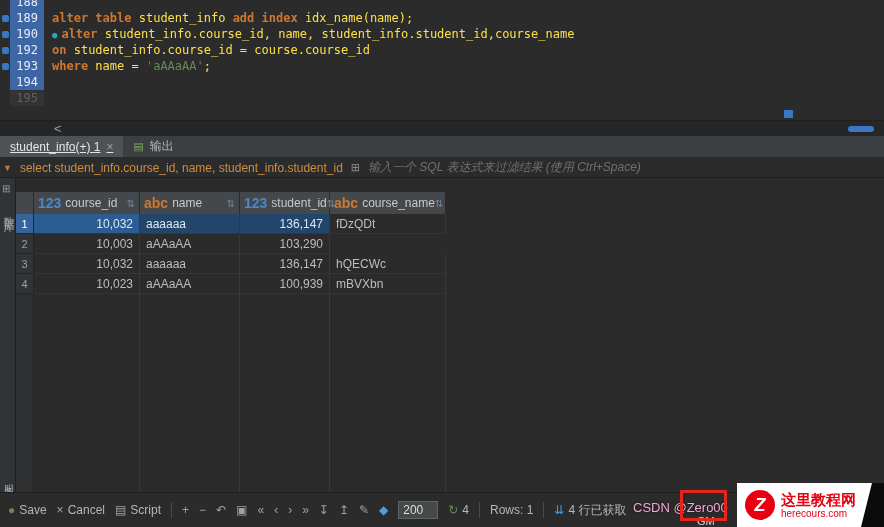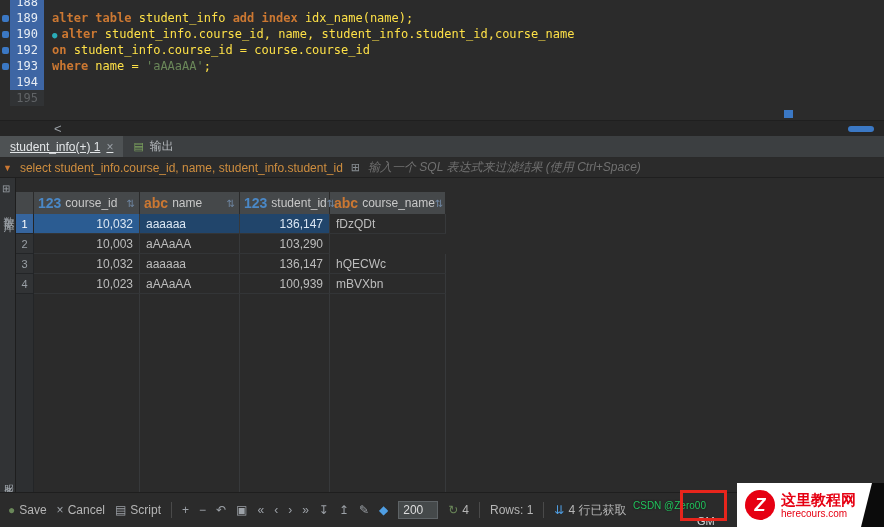--- a/index.html
+++ b/index.html
@@ -81,21 +81,21 @@
                display:flex; align-items:center; gap:10px; padding:0 8px; font-size:12px; color:#b6b6b6; z-index:5; }
   .sb-item { display:flex; align-items:center; gap:4px; white-space:nowrap; }
   .sb-icon { font-size:12px; color:#9da2a8; }
   .sb-icon.green { color:#6a8759; }
   .sb-icon.blue { color:#4f9ee3; }
   .sb-sep { width:1px; height:16px; background:#4a4a4a; flex:0 0 1px; }
   .pagesize { width:40px; height:18px; background:#45494a; border:1px solid #5e6366; color:#dddddd; font-size:12px; padding:0 4px;
               font-family:"Liberation Sans",sans-serif; }
 
   
-  .csdn  { position:absolute; left:633px; top:500px; color:#22c55e; font-size:10px; z-index:30; text-shadow:0 0 2px rgba(0,0,0,.7); }
+  .csdn  { position:absolute; left:633px; top:500px; color:#f9a8d4; font-size:13px; z-index:30; text-shadow:0 0 2px rgba(0,0,0,.7); }
   .csdn2 { position:absolute; left:697px; top:515px; color:#d9d9d9; font-size:11px; z-index:30; }
   .redbox { position:absolute; left:680px; top:490px; width:47px; height:31px; border:3px solid #e8251c; z-index:40; }
   .brand { position:absolute; right:0; bottom:0; width:147px; height:44px; background:#ffffff; z-index:50; overflow:hidden;
            display:flex; align-items:center; }
   .brand-band { position:absolute; right:-10px; top:-6px; width:28px; height:60px; background:#0b0b0b; transform:skewX(-14deg); }
   .brand-logo { width:30px; height:30px; border-radius:50%; background:#e60012; color:#ffffff; font-weight:bold; font-style:italic;
                 display:flex; align-items:center; justify-content:center; font-size:18px; margin-left:8px; flex:0 0 30px; }
   .brand-text { margin-left:6px; }
   .brand-title { color:#e60012; font-weight:bold; font-size:15px; line-height:17px; white-space:nowrap; }
   .brand-url { color:#e60012; font-size:10px; }

